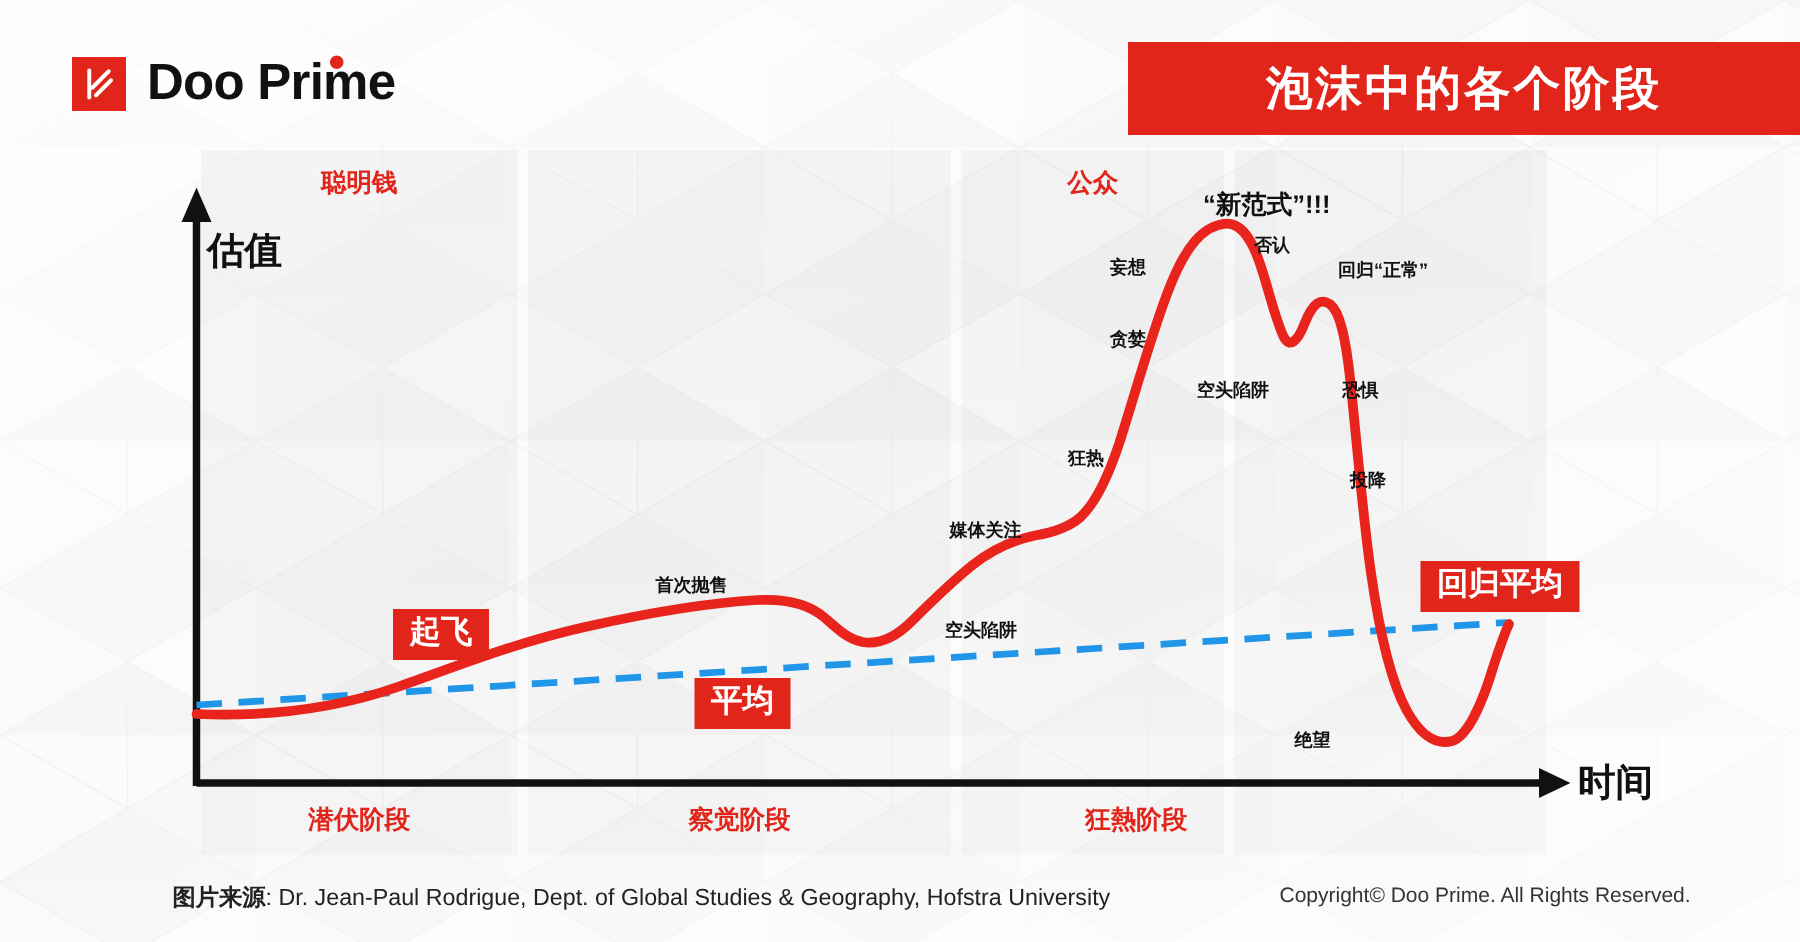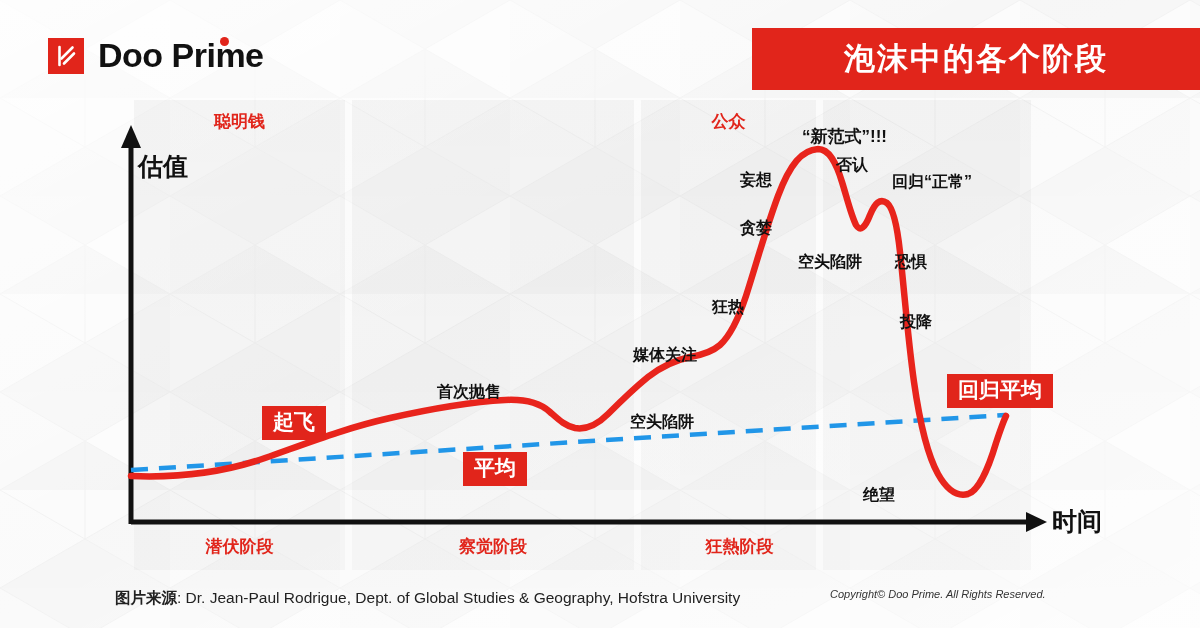--- a/index.html
+++ b/index.html
@@ -69,43 +69,42 @@
     color: #e1251b; font-size: 17px; font-weight: bold; font-family: Liberation Mono, monospace;
   }
 
   .axis-label {
     position: absolute; font-size: 25px; font-weight: bold; color: #111;
   }
   #ylab { left: 138px; top: 150px; }
   #xlab { left: 1052px; top: 505px; }
 
   .pt-label {
-    position: absolute; font-size: 16px; font-weight: bold; color: #111;
+    position: absolute; font-size: 12px; font-weight: bold; color: #111;
     white-space: nowrap;
   }
   .pt-label.big { font-size: 17px; }
 
   .tag {
     position: absolute; background: #e1251b; color: #fff;
     font-size: 21px; font-weight: bold;
     padding: 5px 11px 7px; white-space: nowrap; line-height: 1.05;
   }
 
   
   #footer { position: absolute; left: 0; top: 588px; width: 1200px; height: 40px; }
   #source {
     position: absolute; left: 115px; top: 0; font-size: 15.5px; color: #222;
     white-space: nowrap;
     text-align: right;
   }
   #source b { font-weight: bold; }
   #copyright {
-    position: absolute; left: 830px; top: 0; font-size: 11px; color: #333;
+    position: absolute; left: 853px; top: 0; font-size: 14px; color: #333;
     white-space: nowrap;
-    font-style: italic;
   }
 </style>
 </head>
 <body>
 
 <div id="page">
 
   <svg id="bgtex" width="1200" height="628" viewBox="0 0 1200 628" aria-hidden="true">
     <defs>
       <pattern id="tri" width="170" height="196" patternUnits="userSpaceOnUse">
@@ -155,21 +154,21 @@
     <div class="band" style="left:134px; width:211px;"></div>
     <div class="band" style="left:352px; width:282px;"></div>
     <div class="band" style="left:641px; width:175px;"></div>
     <div class="band" style="left:823px; width:208px;"></div>
 
     <div class="phase-top" style="left:134px; width:211px;"><span>聪明钱</span></div>
     <div class="phase-top" style="left:641px; width:175px;"><span>公众</span></div>
 
     <div class="phase-bottom" style="left:134px; width:211px;"><span>潜伏阶段</span></div>
     <div class="phase-bottom" style="left:352px; width:282px;"><span>察觉阶段</span></div>
-    <div class="phase-bottom" style="left:652px; width:175px;"><span>狂熱阶段</span></div>
+    <div class="phase-bottom" style="left:670px; width:175px;"><span>狂熱阶段</span></div>
 
     <svg width="1200" height="628" viewBox="0 0 1200 628" style="position:absolute; left:0; top:0;">
 
       <g stroke="#111" stroke-width="5" fill="#111">
         <line x1="131" y1="140" x2="131" y2="524"></line>
         <polygon points="131,125 121,148 141,148" stroke="none"></polygon>
       </g>
 
       <g stroke="#111" stroke-width="5" fill="#111">
         <line x1="131" y1="522" x2="1030" y2="522"></line>

